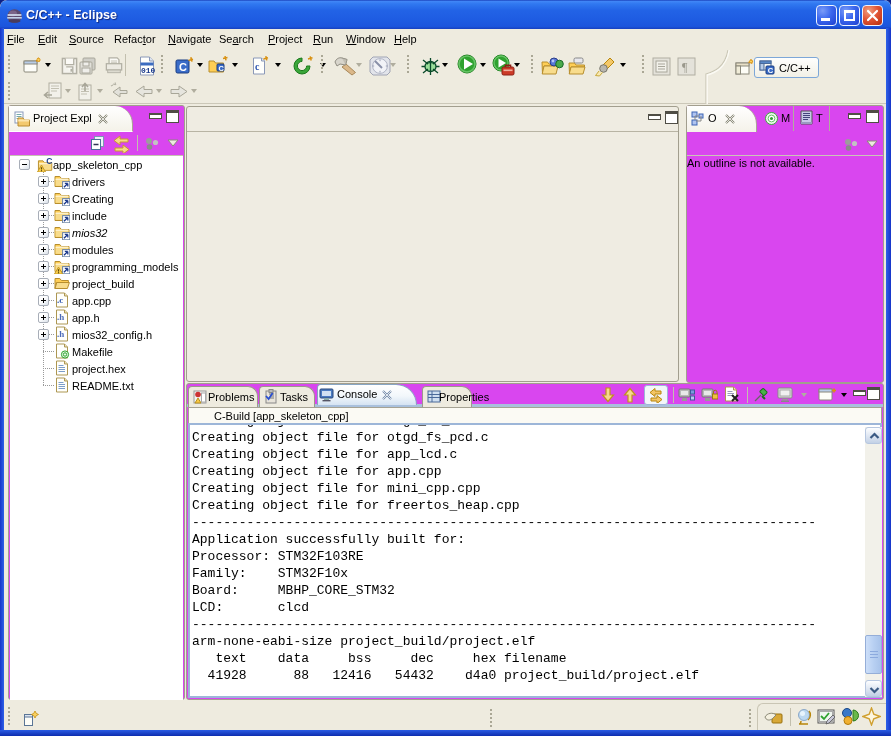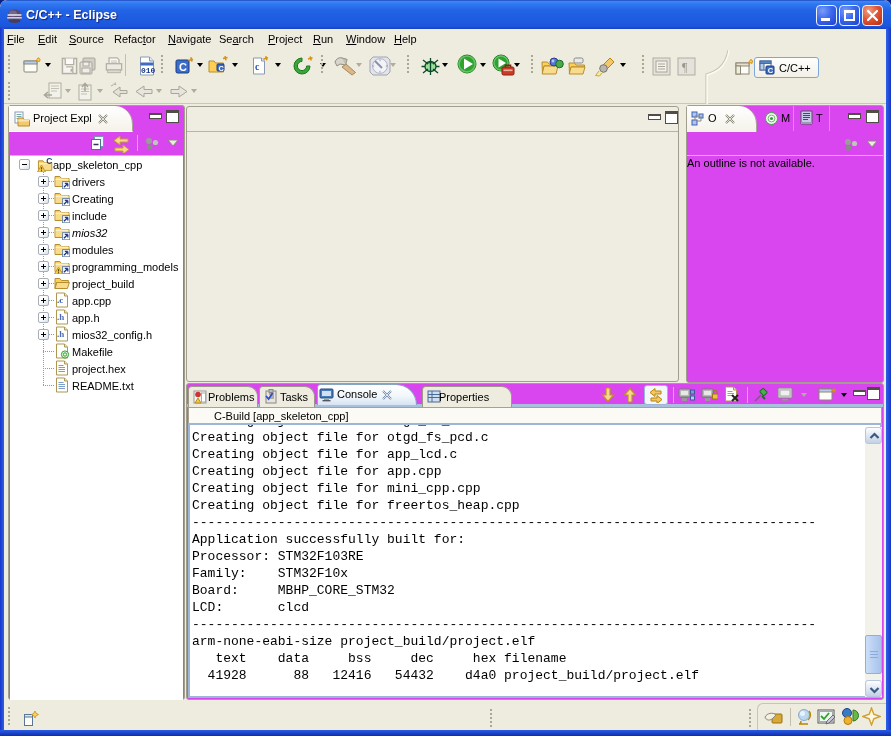--- a/index.html
+++ b/index.html
@@ -547,21 +547,21 @@
         <rect x="1" y="1" width="13" height="9" rx="1" fill="#4a7ac0" stroke="#28487c"></rect>
         <rect x="3" y="3" width="9" height="5" fill="#cfe0f2"></rect>
         <rect x="5" y="10" width="5" height="2" fill="#8aa"></rect>
         <rect x="3.5" y="12" width="8" height="1.4" fill="#556"></rect>
       </svg>
       <span style="position:absolute;left:150px;top:4px;font-size:11px;">Console</span>
       <svg class="abs" style="left:194px;top:5px" width="12" height="12" viewBox="0 0 12 12">
           <path d="M2 2 L10 10 M10 2 L2 10" stroke="#6f86a8" stroke-width="2"></path>
           <path d="M2 2 L10 10 M10 2 L2 10" stroke="#fdfdfa" stroke-width="0.8"></path>
         </svg>
-      <div class="ctab" style="left:235px;width:90px;padding-left:24px;">
+      <div class="ctab" style="left:235px;width:50px;padding-left:24px;">
         <svg class="abs" style="left:4px;top:3px" width="14" height="13" viewBox="0 0 14 13">
           <rect x="1" y="1" width="12" height="11" fill="#cfdff0" stroke="#4a6a9a"></rect>
           <path d="M1 4.5 h12 M1 7.5 h12 M5 1 v11" stroke="#4a6a9a" stroke-width="1"></path>
         </svg>
         <span class="lbl" style="left:16px;">Properties</span>
       </div>
 
       <svg class="abs" style="left:413px;top:3px" width="16" height="16" viewBox="0 0 16 16">
           <path d="M6 1 h4 v7 h3.5 L8 14.5 2.5 8 H6 z" fill="#f6d98e" stroke="#c09020" stroke-width="1.2"></path>
         </svg>

